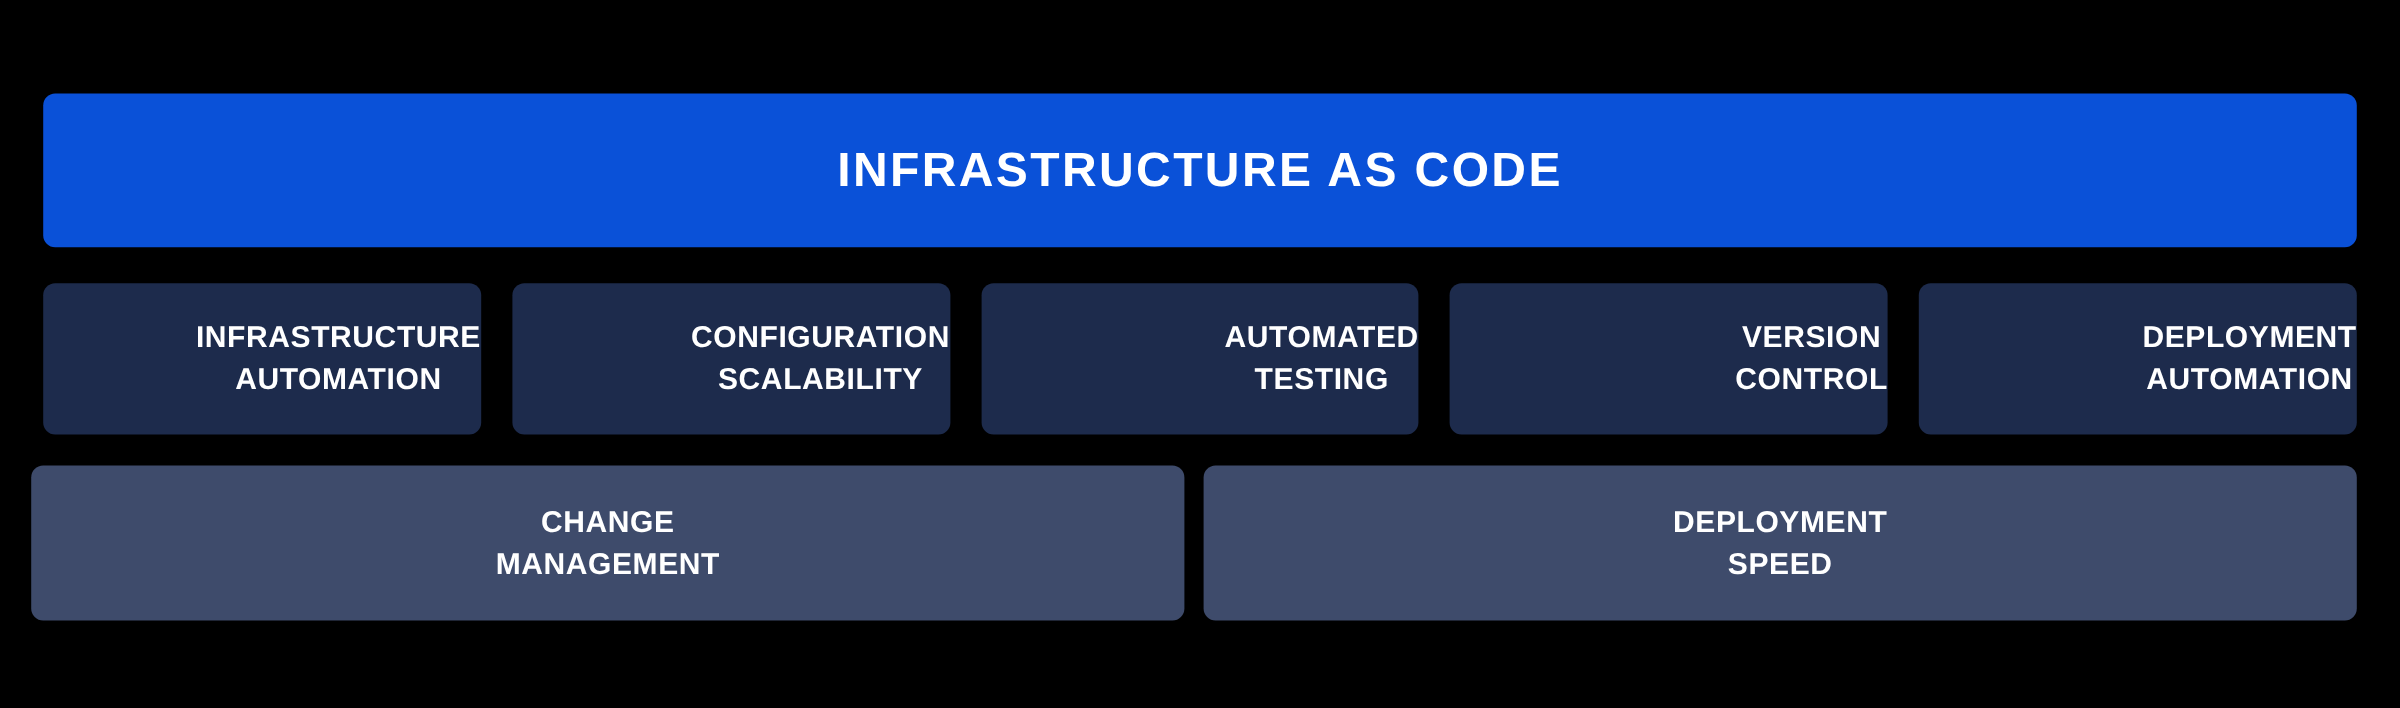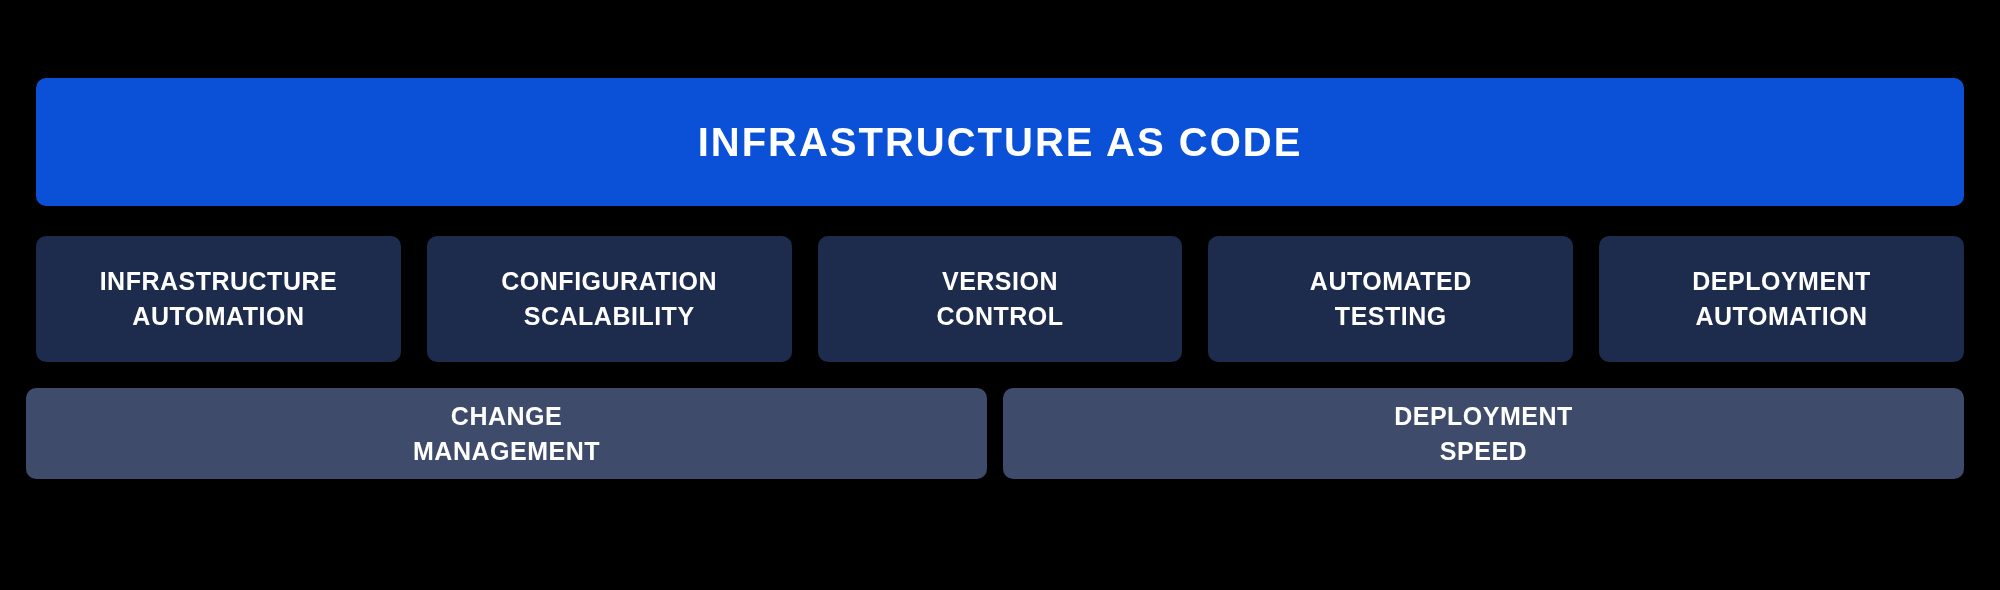--- a/index.html
+++ b/index.html
@@ -43,34 +43,34 @@
   }
 
   .row-1 {
     gap: 26px;
     height: 126px;
     margin-bottom: 26px;
   }
 
   .row-2 {
     gap: 16px;
-    height: 91px;
+    height: 129px;
     margin-left: -10px;
   }
 
   .box {
     flex: 1 1 0;
     border-radius: 10px;
     display: flex;
     align-items: center;
     justify-content: center;
     text-align: center;
   }
 
-  .row-1 .box { background: var(--box-dark-navy, #1d2b4c); }
+  .row-1 .box { background: var(--box-dark-navy, #1d2b4c); justify-content: flex-end; }
   .row-2 .box { background: var(--box-slate, #3e4b6b); }
 
   .box-label {
     color: var(--text-white, #fff);
     font-size: 25px;
     font-weight: 700;
     letter-spacing: 0.5px;
     line-height: 1.4;
     white-space: pre-line;
   }
@@ -87,26 +87,26 @@
   <div class="row row-1">
     <div class="box">
       <div class="box-label">INFRASTRUCTURE
 AUTOMATION</div>
     </div>
     <div class="box">
       <div class="box-label">CONFIGURATION
 SCALABILITY</div>
     </div>
     <div class="box">
+      <div class="box-label">AUTOMATED
+TESTING</div>
+    </div>
+    <div class="box">
       <div class="box-label">VERSION
 CONTROL</div>
-    </div>
-    <div class="box">
-      <div class="box-label">AUTOMATED
-TESTING</div>
     </div>
     <div class="box">
       <div class="box-label">DEPLOYMENT
 AUTOMATION</div>
     </div>
   </div>
 
   <div class="row row-2">
     <div class="box">
       <div class="box-label">CHANGE

